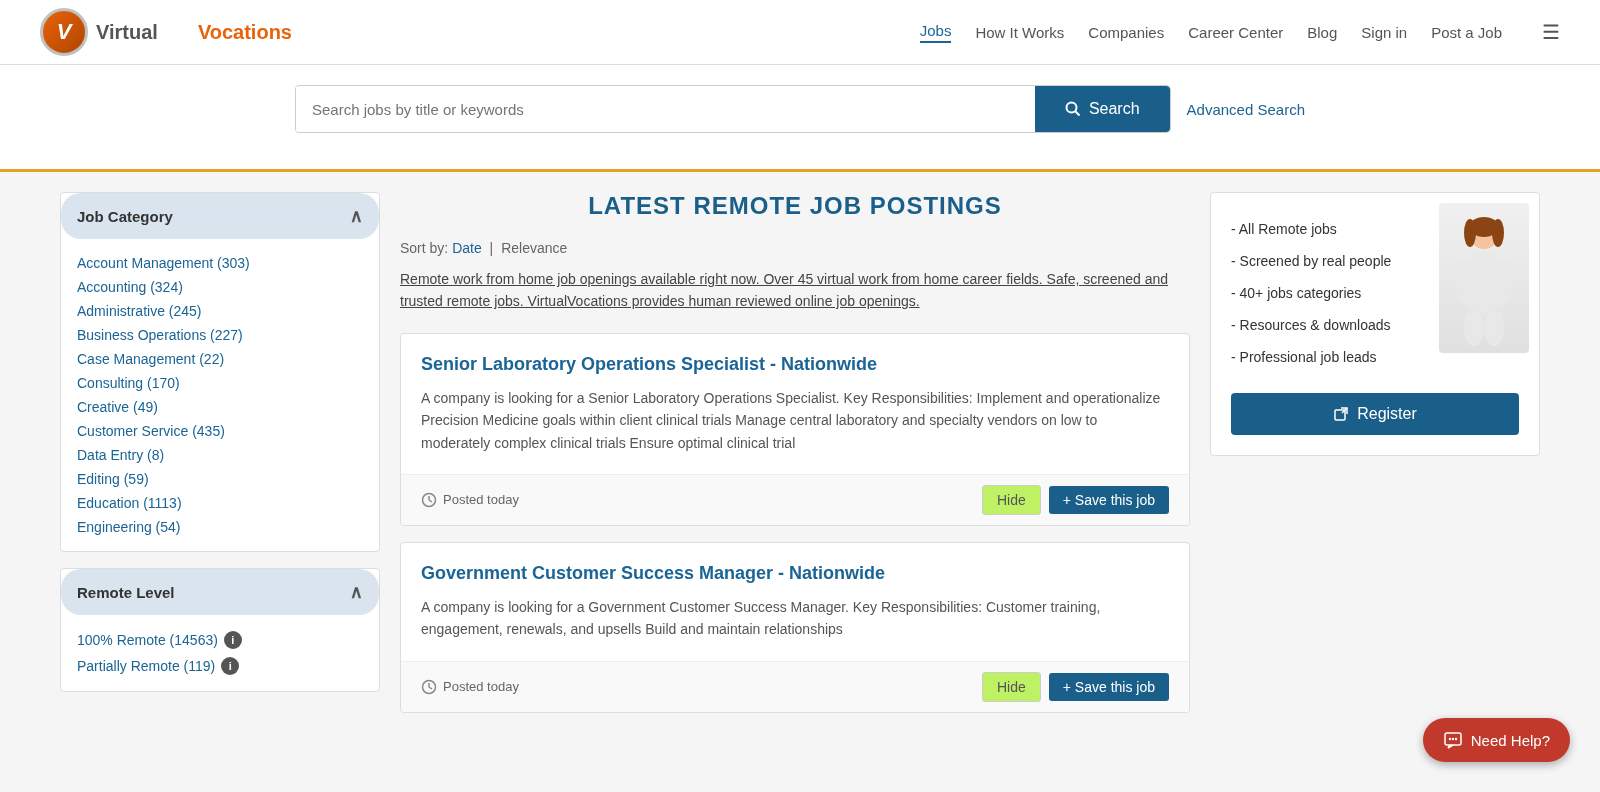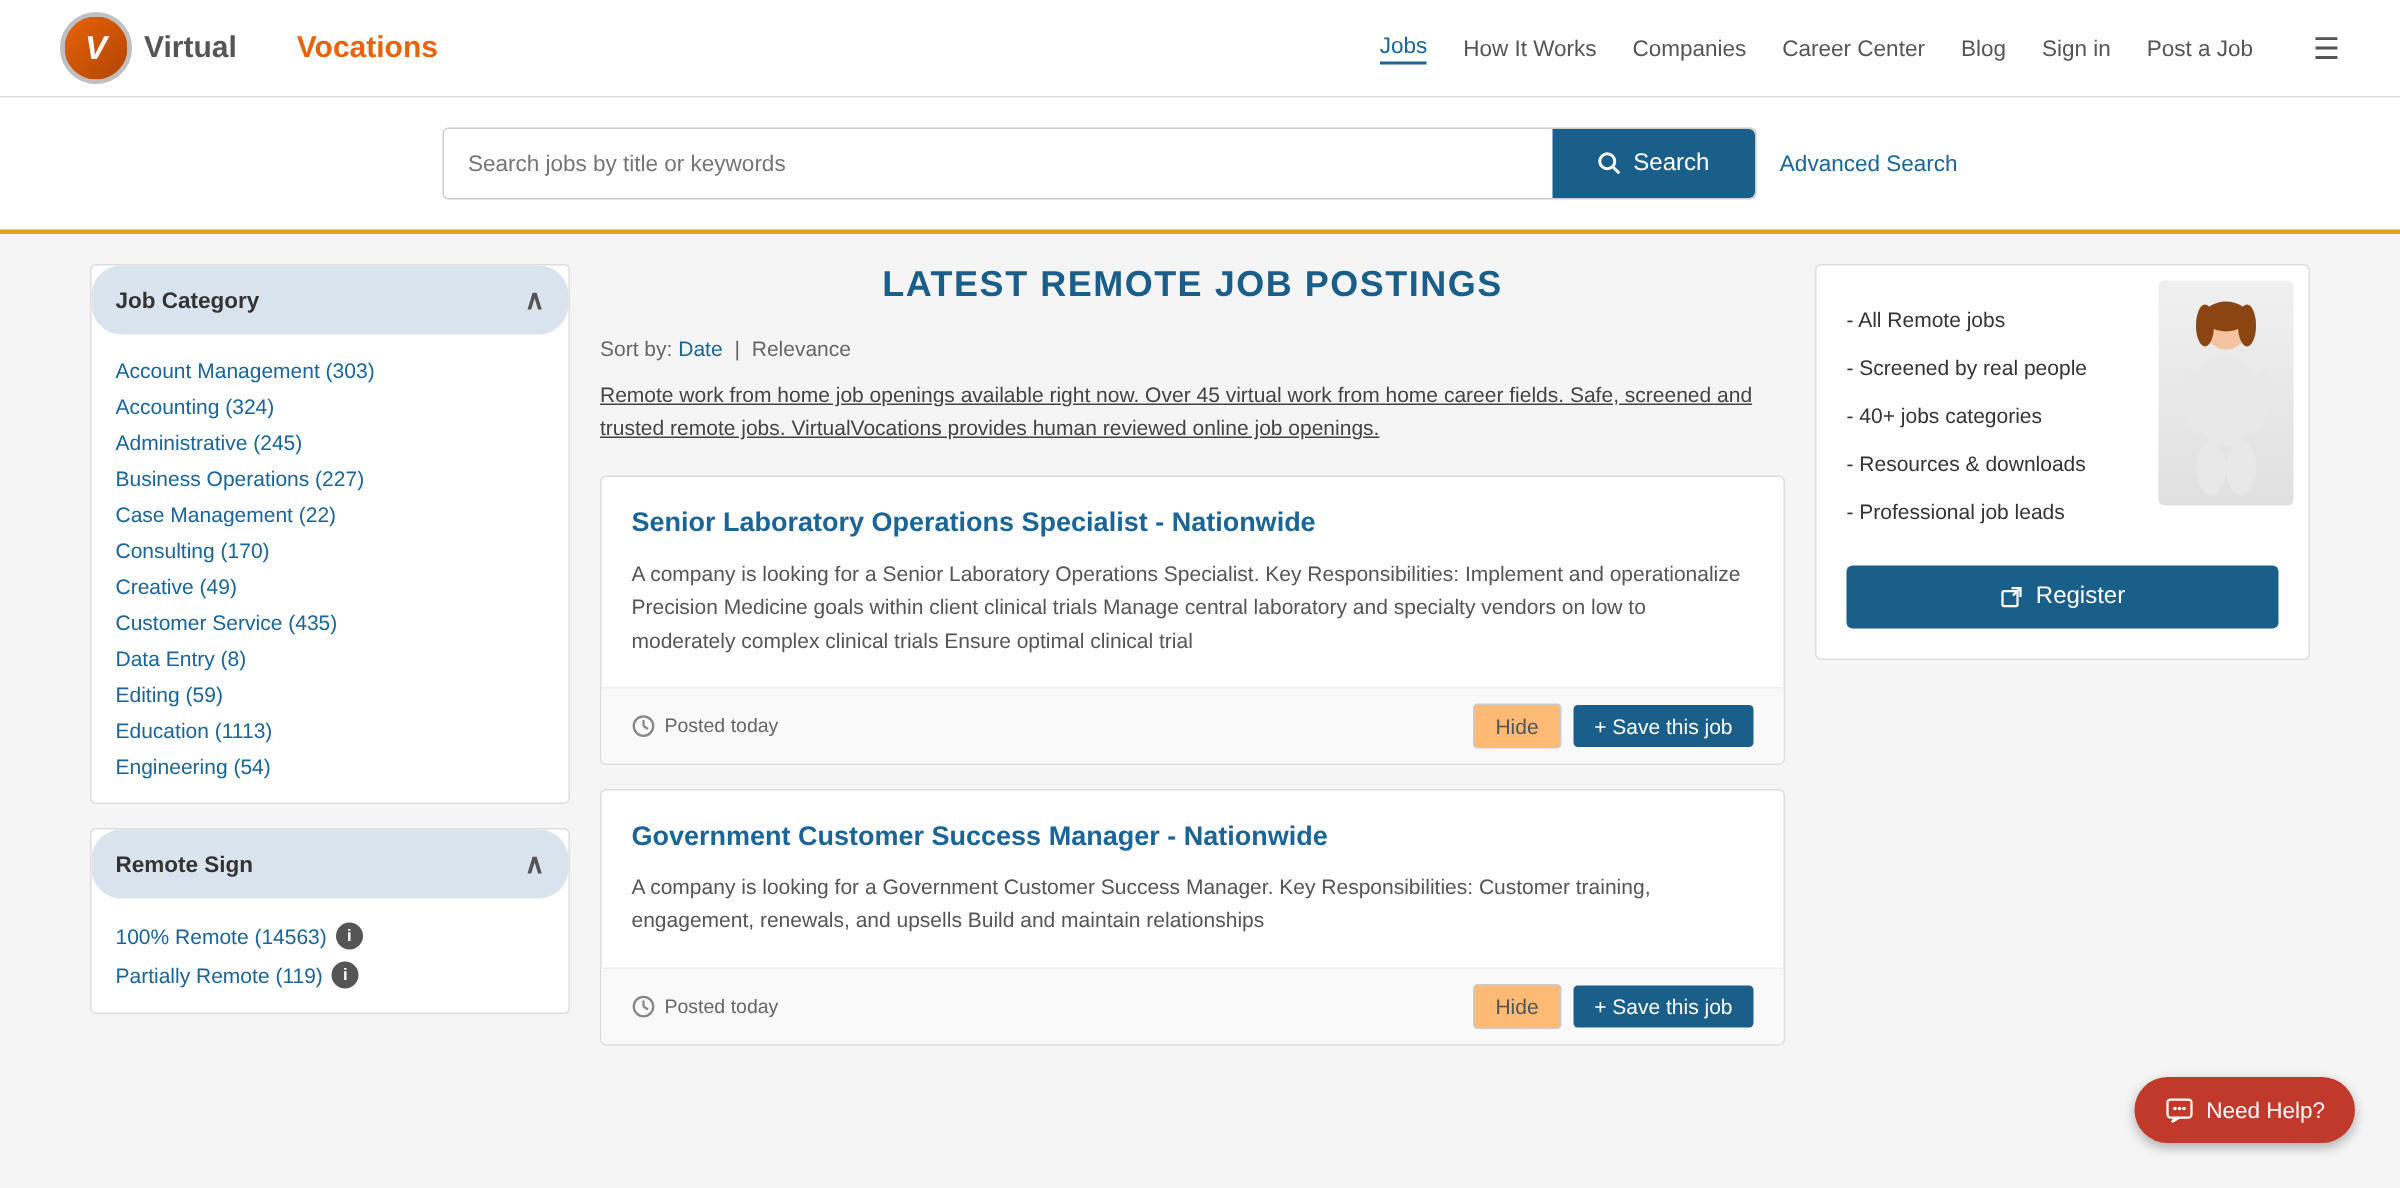--- a/index.html
+++ b/index.html
@@ -64,21 +64,21 @@
     .menu-icon {
       margin-left: 16px;
       font-size: 20px;
       color: #555;
       cursor: pointer;
     }
 
     
     .search-section {
       background: #fff;
-      padding: 20px 0 0 0;
+      padding: 20px 0 16px 0;
       border-bottom: 3px solid #e8a020;
     }
     .search-container {
       max-width: 1050px;
       margin: 0 auto;
       padding: 0 20px 20px 20px;
       display: flex;
       align-items: center;
       gap: 16px;
     }
@@ -259,21 +259,21 @@
       color: #666;
       font-size: 13px;
     }
     .job-actions {
       display: flex;
       gap: 8px;
       align-items: center;
     }
     .hide-btn {
       border: 1px solid #ccc;
-      background: #fdba74;
+      background: #bef264;
       color: #555;
       padding: 6px 14px;
       border-radius: 3px;
       cursor: pointer;
       font-size: 14px;
     }
     .save-btn {
       background: #1a5f8a;
       color: #fff;
       border: none;
@@ -420,21 +420,21 @@
         <a href="#">Customer Service (435)</a>
         <a href="#">Data Entry (8)</a>
         <a href="#">Editing (59)</a>
         <a href="#">Education (1113)</a>
         <a href="#">Engineering (54)</a>
       </div>
     </div>
 
     <div class="sidebar-section">
       <div class="sidebar-header">
-        <span>Remote Sign</span>
+        <span>Remote Level</span>
         <span class="chevron">∧</span>
       </div>
       <div class="sidebar-body">
         <div class="remote-item">
           <a href="#">100% Remote (14563)</a>
           <span class="info-icon">i</span>
         </div>
         <div class="remote-item">
           <a href="#">Partially Remote (119)</a>
           <span class="info-icon">i</span>

